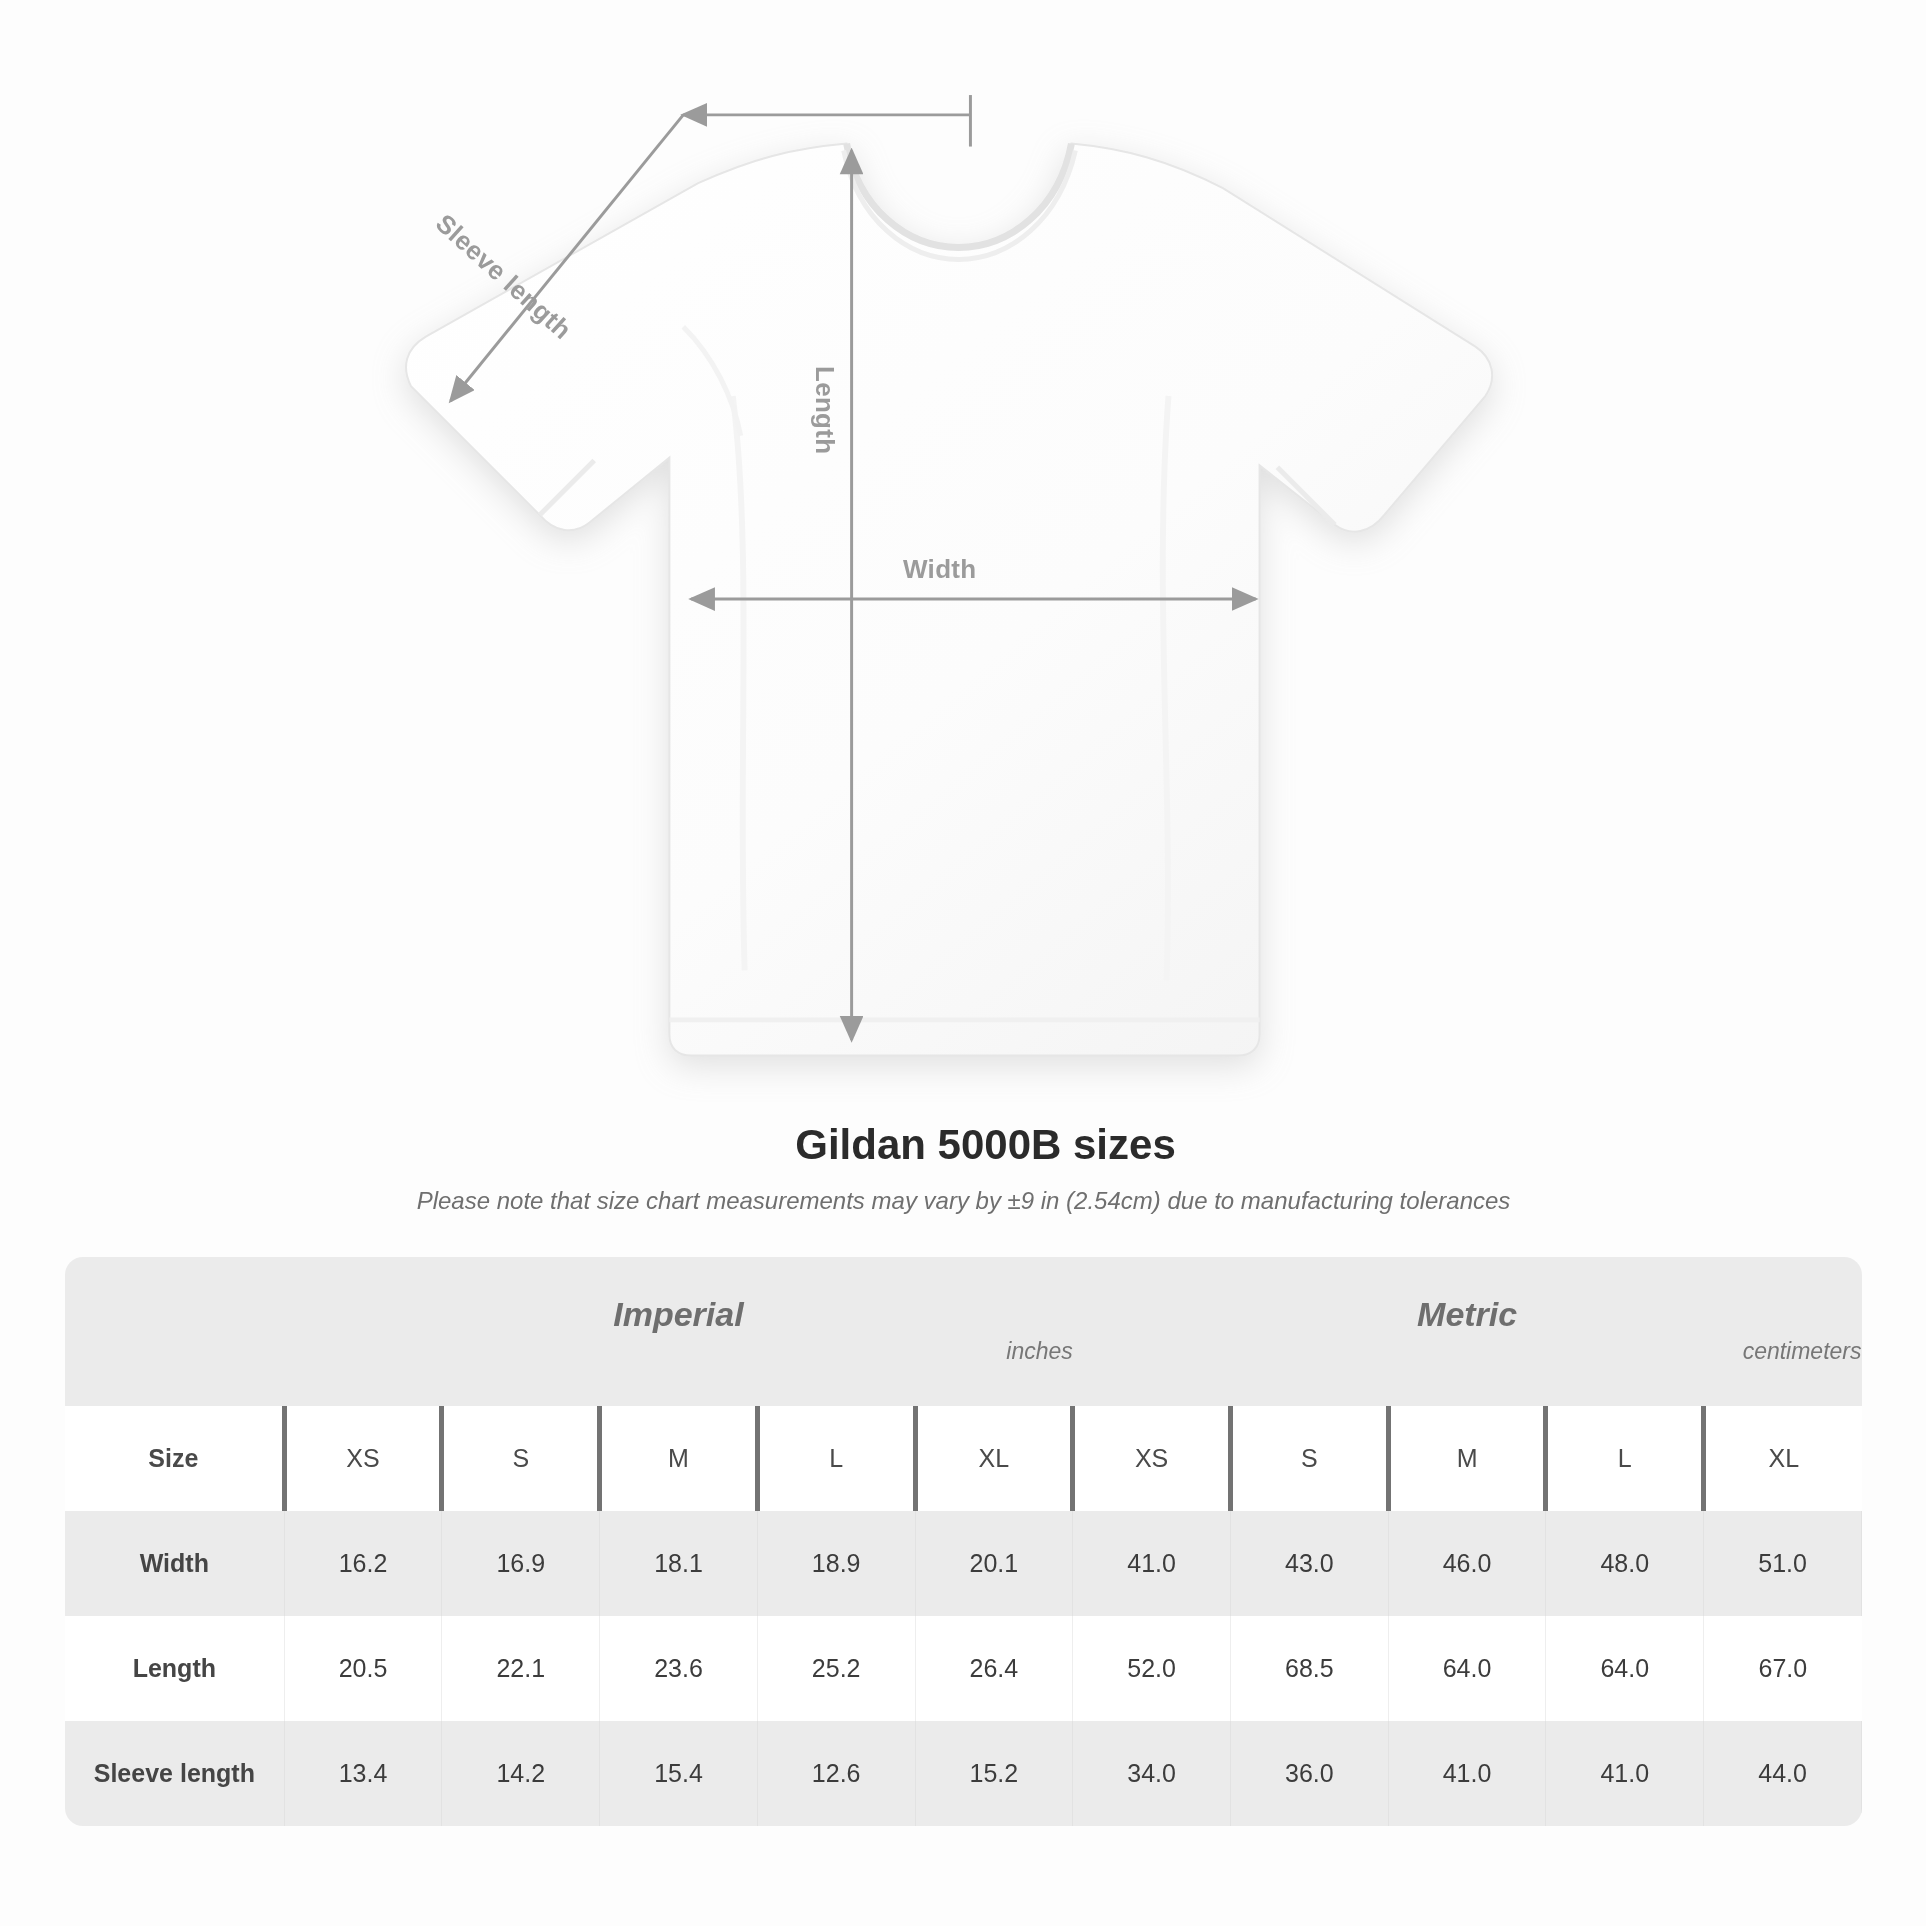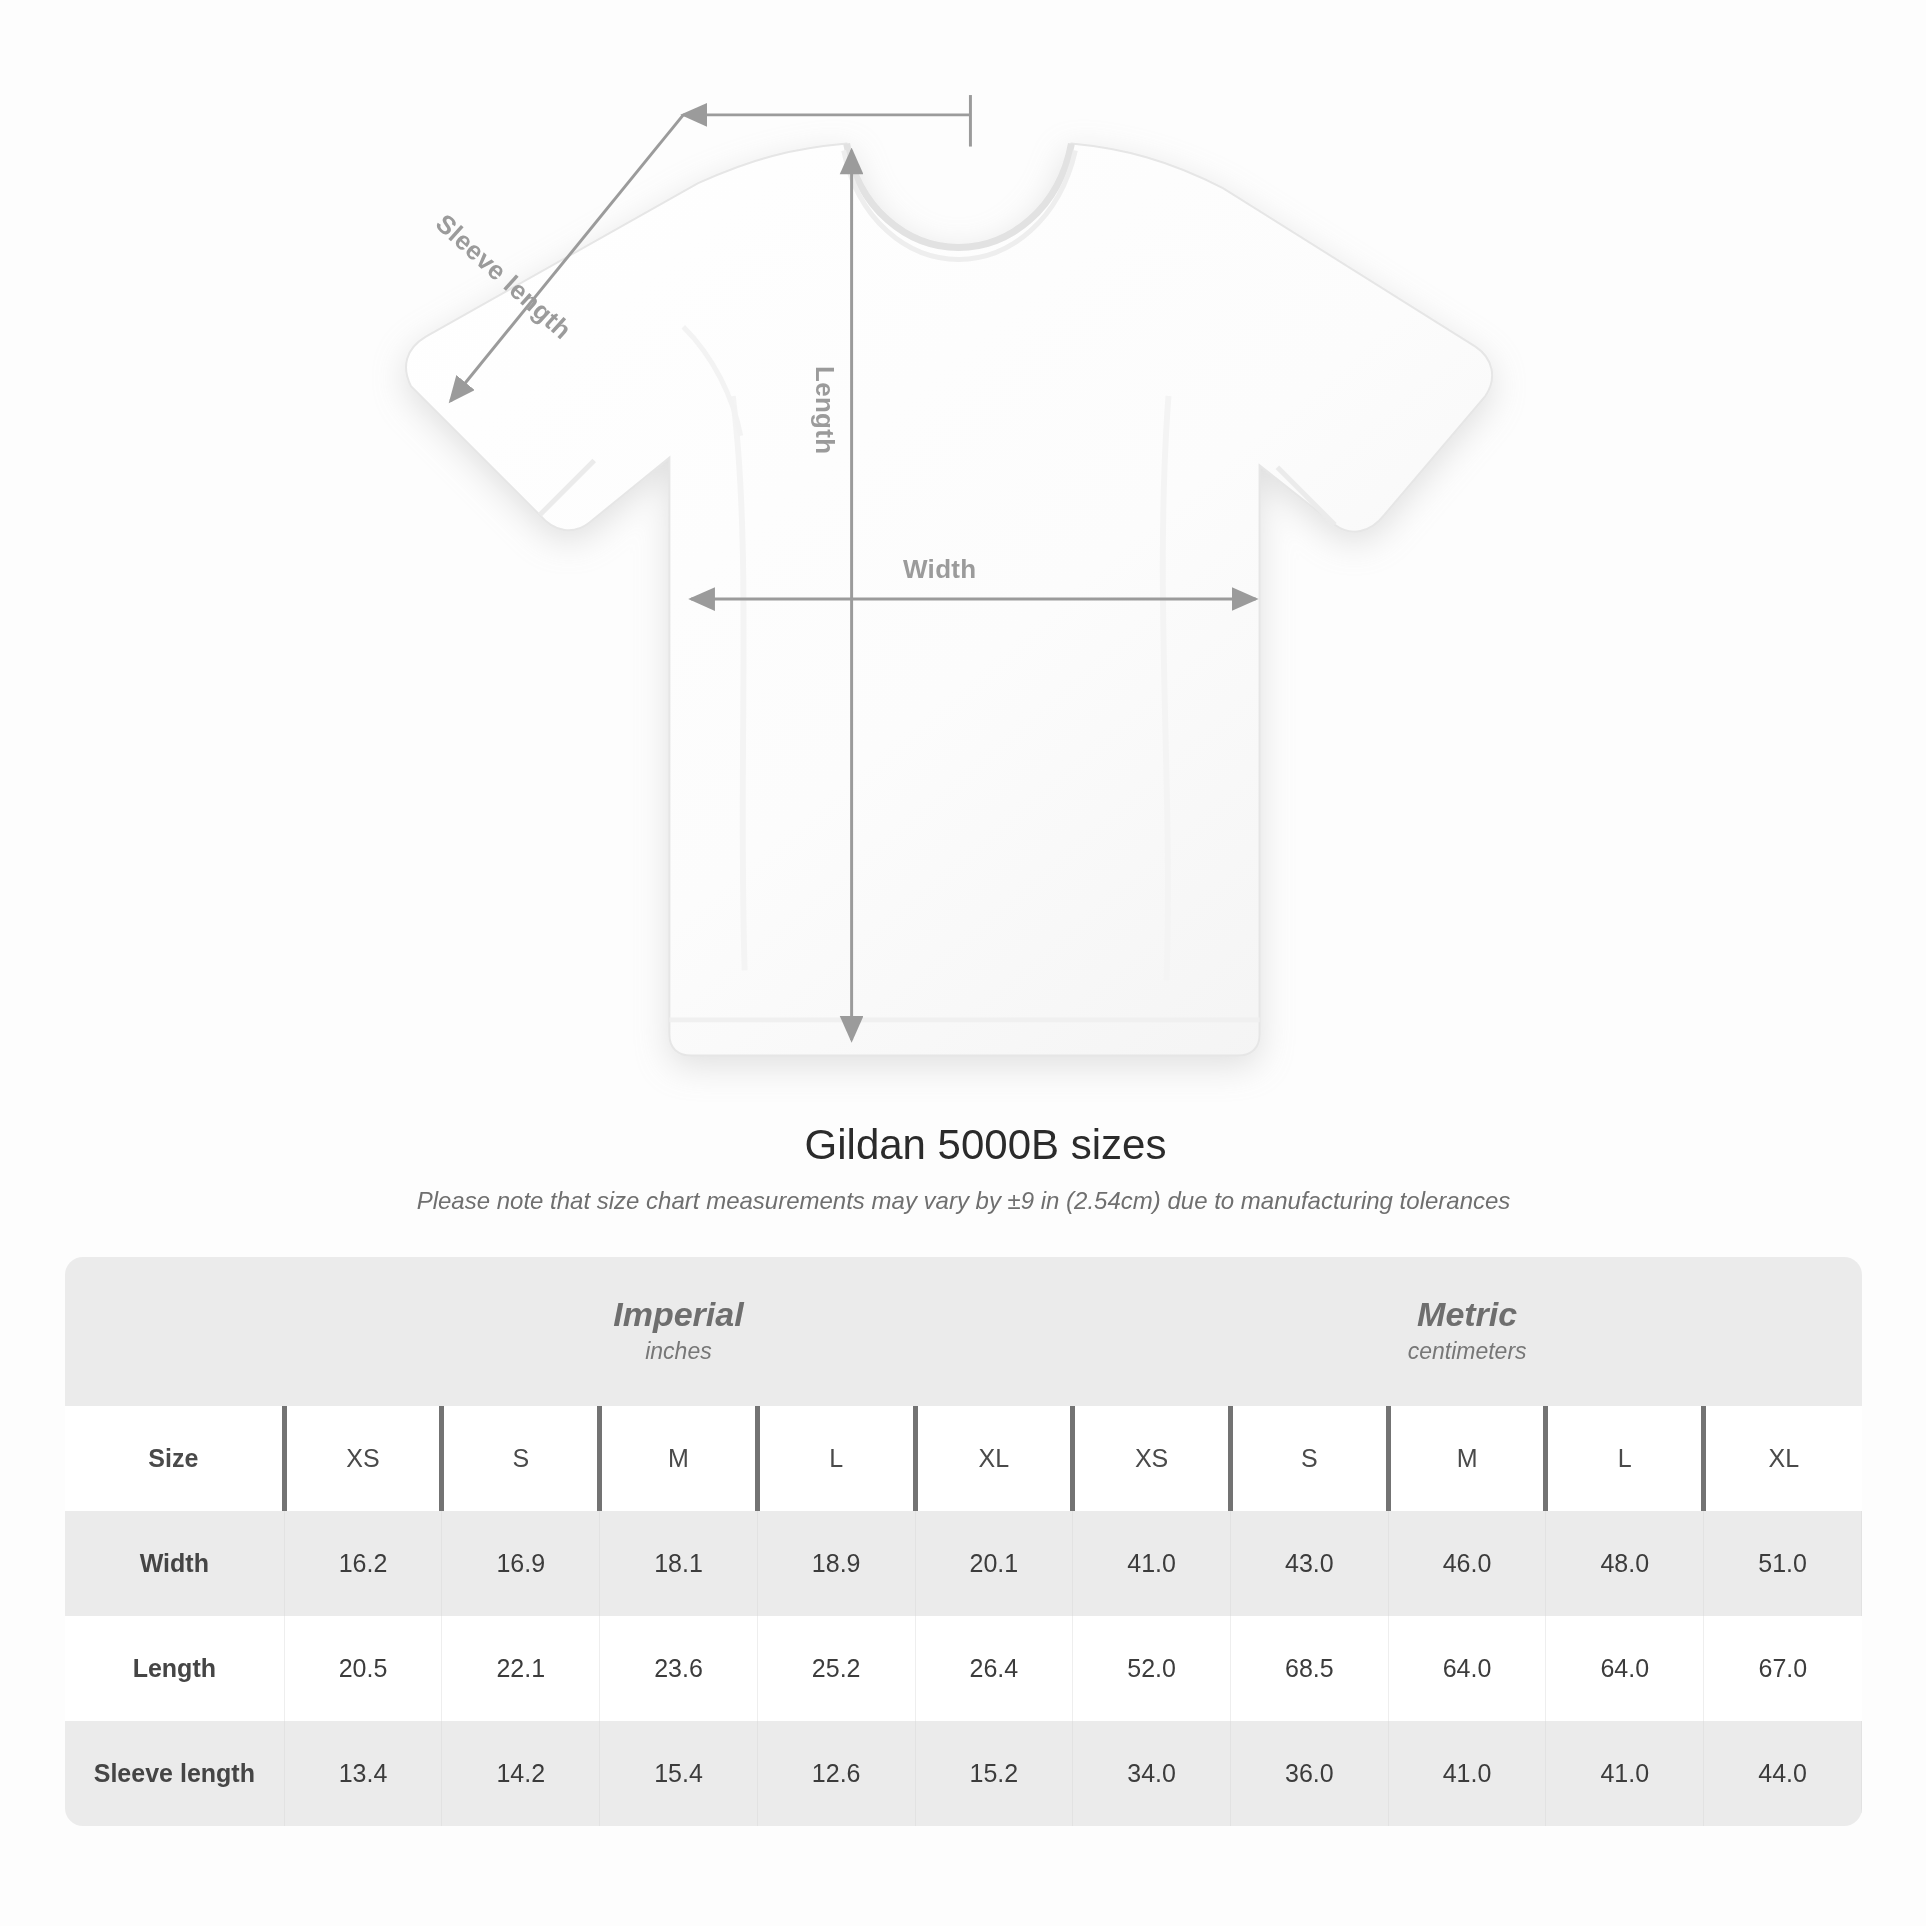--- a/index.html
+++ b/index.html
@@ -62,21 +62,21 @@
     transform-origin: left top;
   }
 
   
   .title-block {
     text-align: center;
     margin-top: 12px;
   }
   .chart-title {
     font-size: 42px;
-    font-weight: normal;
+    font-weight: bold;
     color: #2b2b2b;
     margin: 0 0 18px 0;
     padding-left: 44px;
   }
   .chart-note {
     font-size: 24px;
     font-style: italic;
     color: #6f6f6f;
     margin: 0;
   }
@@ -107,20 +107,21 @@
     font-style: italic;
     font-weight: bold;
     color: #6e6e6e;
     line-height: 1.15;
   }
   .unit-sub {
     font-size: 23px;
     font-style: italic;
     color: #777777;
     line-height: 1.5;
+    text-align: right;
   }
   .header-row td {
     background: #ffffff;
     height: 103px;
     font-size: 25px;
     color: #4a4a4a;
     border-right: 5px solid #737373;
   }
   .header-row td.rowlabel {
     font-weight: bold;

